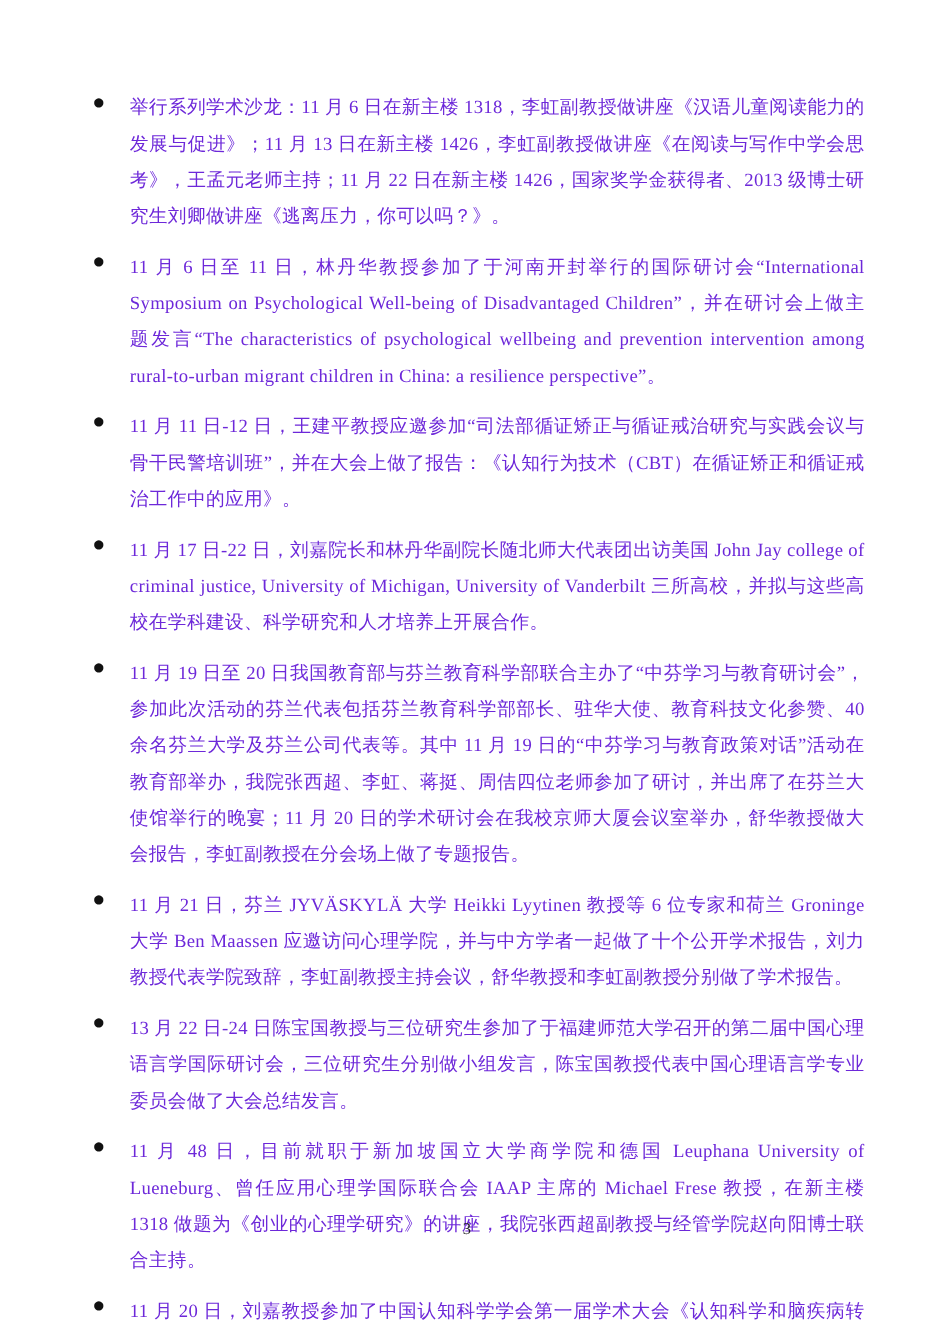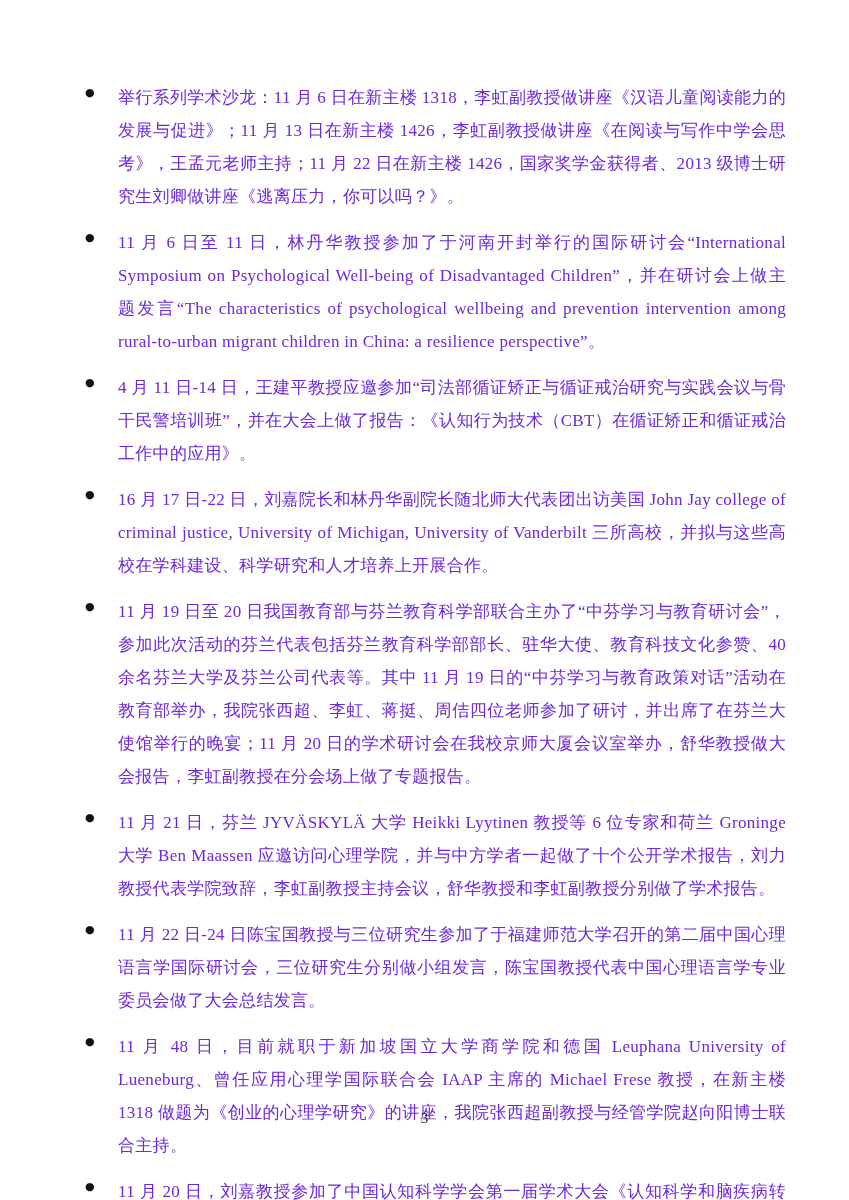--- a/index.html
+++ b/index.html
@@ -71,41 +71,41 @@
     <p class="bullet-text">举行系列学术沙龙：11 月 6 日在新主楼 1318，李虹副教授做讲座《汉语儿童阅读能力的发展与促进》；11 月 13 日在新主楼 1426，李虹副教授做讲座《在阅读与写作中学会思考》，王孟元老师主持；11 月 22 日在新主楼 1426，国家奖学金获得者、2013 级博士研究生刘卿做讲座《逃离压力，你可以吗？》。</p>
   </div>
 
   <div class="bullet-item">
     <span class="bullet-mark">●</span>
     <p class="bullet-text">11 月 6 日至 11 日，林丹华教授参加了于河南开封举行的国际研讨会“International Symposium on Psychological Well-being of Disadvantaged Children”，并在研讨会上做主题发言“The characteristics of psychological wellbeing and prevention intervention among rural-to-urban migrant children in China: a resilience perspective”。</p>
   </div>
 
   <div class="bullet-item">
     <span class="bullet-mark">●</span>
-    <p class="bullet-text">4 月 11 日-14 日，王建平教授应邀参加“司法部循证矫正与循证戒治研究与实践会议与骨干民警培训班”，并在大会上做了报告：《认知行为技术（CBT）在循证矫正和循证戒治工作中的应用》。</p>
+    <p class="bullet-text">11 月 11 日-12 日，王建平教授应邀参加“司法部循证矫正与循证戒治研究与实践会议与骨干民警培训班”，并在大会上做了报告：《认知行为技术（CBT）在循证矫正和循证戒治工作中的应用》。</p>
   </div>
 
   <div class="bullet-item">
     <span class="bullet-mark">●</span>
-    <p class="bullet-text">16 月 17 日-22 日，刘嘉院长和林丹华副院长随北师大代表团出访美国 John Jay college of criminal justice, University of Michigan, University of Vanderbilt 三所高校，并拟与这些高校在学科建设、科学研究和人才培养上开展合作。</p>
+    <p class="bullet-text">11 月 17 日-22 日，刘嘉院长和林丹华副院长随北师大代表团出访美国 John Jay college of criminal justice, University of Michigan, University of Vanderbilt 三所高校，并拟与这些高校在学科建设、科学研究和人才培养上开展合作。</p>
   </div>
 
   <div class="bullet-item">
     <span class="bullet-mark">●</span>
     <p class="bullet-text">11 月 19 日至 20 日我国教育部与芬兰教育科学部联合主办了“中芬学习与教育研讨会”，参加此次活动的芬兰代表包括芬兰教育科学部部长、驻华大使、教育科技文化参赞、40 余名芬兰大学及芬兰公司代表等。其中 11 月 19 日的“中芬学习与教育政策对话”活动在教育部举办，我院张西超、李虹、蒋挺、周佶四位老师参加了研讨，并出席了在芬兰大使馆举行的晚宴；11 月 20 日的学术研讨会在我校京师大厦会议室举办，舒华教授做大会报告，李虹副教授在分会场上做了专题报告。</p>
   </div>
 
   <div class="bullet-item">
     <span class="bullet-mark">●</span>
     <p class="bullet-text">11 月 21 日，芬兰 JYVÄSKYLÄ 大学 Heikki Lyytinen 教授等 6 位专家和荷兰 Groninge 大学 Ben Maassen 应邀访问心理学院，并与中方学者一起做了十个公开学术报告，刘力教授代表学院致辞，李虹副教授主持会议，舒华教授和李虹副教授分别做了学术报告。</p>
   </div>
 
   <div class="bullet-item">
     <span class="bullet-mark">●</span>
-    <p class="bullet-text">11 月 22 日-24 日陈宝国教授与三位研究生参加了于福建师范大学召开的第二届中国心理语言学国际研讨会，三位研究生分别做小组发言，陈宝国教授代表中国心理语言学专业委员会做了大会总结发言。</p>
+    <p class="bullet-text">13 月 22 日-24 日陈宝国教授与三位研究生参加了于福建师范大学召开的第二届中国心理语言学国际研讨会，三位研究生分别做小组发言，陈宝国教授代表中国心理语言学专业委员会做了大会总结发言。</p>
   </div>
 
   <div class="bullet-item">
     <span class="bullet-mark">●</span>
     <p class="bullet-text">11 月 48 日，目前就职于新加坡国立大学商学院和德国 Leuphana University of Lueneburg、曾任应用心理学国际联合会 IAAP 主席的 Michael Frese 教授，在新主楼 1318 做题为《创业的心理学研究》的讲座，我院张西超副教授与经管学院赵向阳博士联合主持。</p>
   </div>
 
   <div class="bullet-item">
     <span class="bullet-mark">●</span>
     <p class="bullet-text">11 月 20 日，刘嘉教授参加了中国认知科学学会第一届学术大会《认知科学和脑疾病转换医学》的启动会，并应邀担任大会的程序委员会委员。</p>

